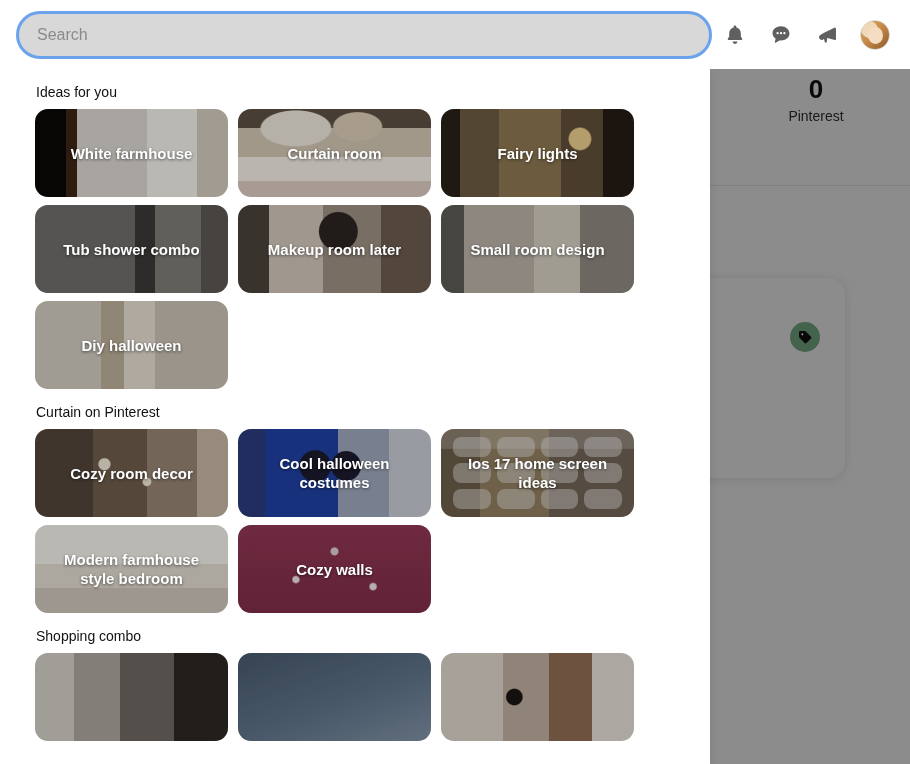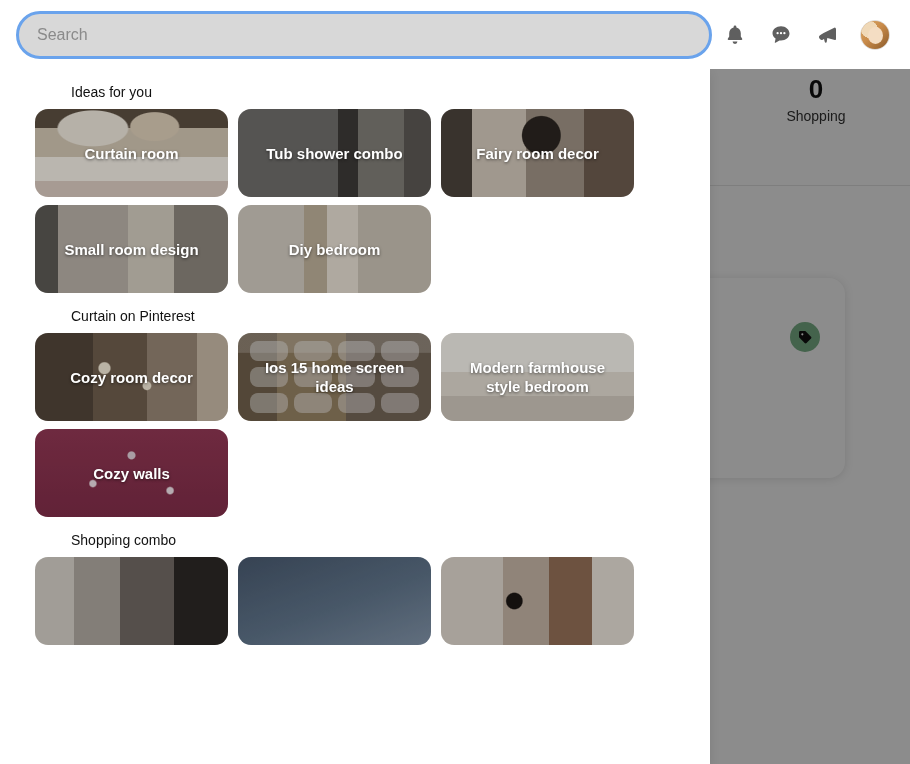--- a/index.html
+++ b/index.html
@@ -233,21 +233,20 @@
   }
   .dd-inner {
     padding: 0 0 0 0;
   }
 
   .section-title {
     font-size: 14px;
     color: #111111;
     padding: 14px 0 8px 36px;
     line-height: 18px;
-    margin-left: 35px;
   }
 
   .tile-grid {
     display: flex;
     flex-wrap: wrap;
     gap: 8px 10px;
     padding-left: 35px;
     width: 660px;
   }
 
@@ -401,21 +400,21 @@
 
   <div class="bg-page">
 
     <div class="bg-stats">
       <div class="bg-stat">
         <div class="num"></div>
         <div class="lbl">nly viewers</div>
       </div>
       <div class="bg-stat">
         <div class="num">0</div>
-        <div class="lbl">Shopping</div>
+        <div class="lbl">Pinterest</div>
       </div>
     </div>
 
     <div class="bg-divider"></div>
 
     <div class="bg-card">
       <div class="tagcircle">
         <svg width="16" height="16" viewBox="0 0 24 24" fill="#111111">
           <path d="M21 11.5L12.5 3H5a2 2 0 0 0-2 2v7.5L11.5 21a2 2 0 0 0 2.8 0l6.7-6.7a2 2 0 0 0 0-2.8z"></path>
           <circle cx="8" cy="8" r="1.6" fill="#ffffff"></circle>
@@ -430,71 +429,86 @@
     <div class="bg-left-text">r a</div>
   </div>
 
   <div class="dim-overlay"></div>
 
   <div class="dropdown">
     <div class="dd-inner" id="dropdown-sections">
         <div class="section-title">Ideas for you</div>
         <div class="tile-grid">
           <div class="tile">
+            <div class="img art-white-farmhouse"></div>
+            <div class="scrim"></div>
+            <div class="label">White farmhouse</div>
+          </div>
+          <div class="tile">
             <div class="img art-beauty-room"></div>
             <div class="scrim"></div>
             <div class="label">Curtain room</div>
           </div>
           <div class="tile">
+            <div class="img art-fairy-lights"></div>
+            <div class="scrim"></div>
+            <div class="label">Fairy lights</div>
+          </div>
+          <div class="tile">
             <div class="img art-tub-shower"></div>
             <div class="scrim"></div>
             <div class="label">Tub shower combo</div>
           </div>
           <div class="tile">
             <div class="img art-makeup-room"></div>
             <div class="scrim"></div>
-            <div class="label">Fairy room decor</div>
+            <div class="label">Makeup room later</div>
           </div>
           <div class="tile">
             <div class="img art-small-room"></div>
             <div class="scrim"></div>
             <div class="label">Small room design</div>
           </div>
           <div class="tile">
             <div class="img art-diy-curtains"></div>
             <div class="scrim"></div>
-            <div class="label">Diy bedroom</div>
+            <div class="label">Diy halloween</div>
           </div>
         </div>
         <div class="section-title">Curtain on Pinterest</div>
         <div class="tile-grid">
           <div class="tile">
             <div class="img art-cozy-room"></div>
             <div class="scrim"></div>
             <div class="label">Cozy room decor</div>
           </div>
           <div class="tile">
+            <div class="img art-halloween"></div>
+            <div class="scrim"></div>
+            <div class="label">Cool halloween costumes</div>
+          </div>
+          <div class="tile">
             <div class="img art-ios14">
               <div class="grid-dots">
                 <i></i>
                 <i></i>
                 <i></i>
                 <i></i>
                 <i></i>
                 <i></i>
                 <i></i>
                 <i></i>
                 <i></i>
                 <i></i>
                 <i></i>
                 <i></i>
               </div>
             </div>
             <div class="scrim"></div>
-            <div class="label">Ios 15 home screen ideas</div>
+            <div class="label">Ios 17 home screen ideas</div>
           </div>
           <div class="tile">
             <div class="img art-modern-farmhouse"></div>
             <div class="scrim"></div>
             <div class="label">Modern farmhouse style bedroom</div>
           </div>
           <div class="tile">
             <div class="img art-pink-walls"></div>
             <div class="scrim"></div>
             <div class="label">Cozy walls</div>

